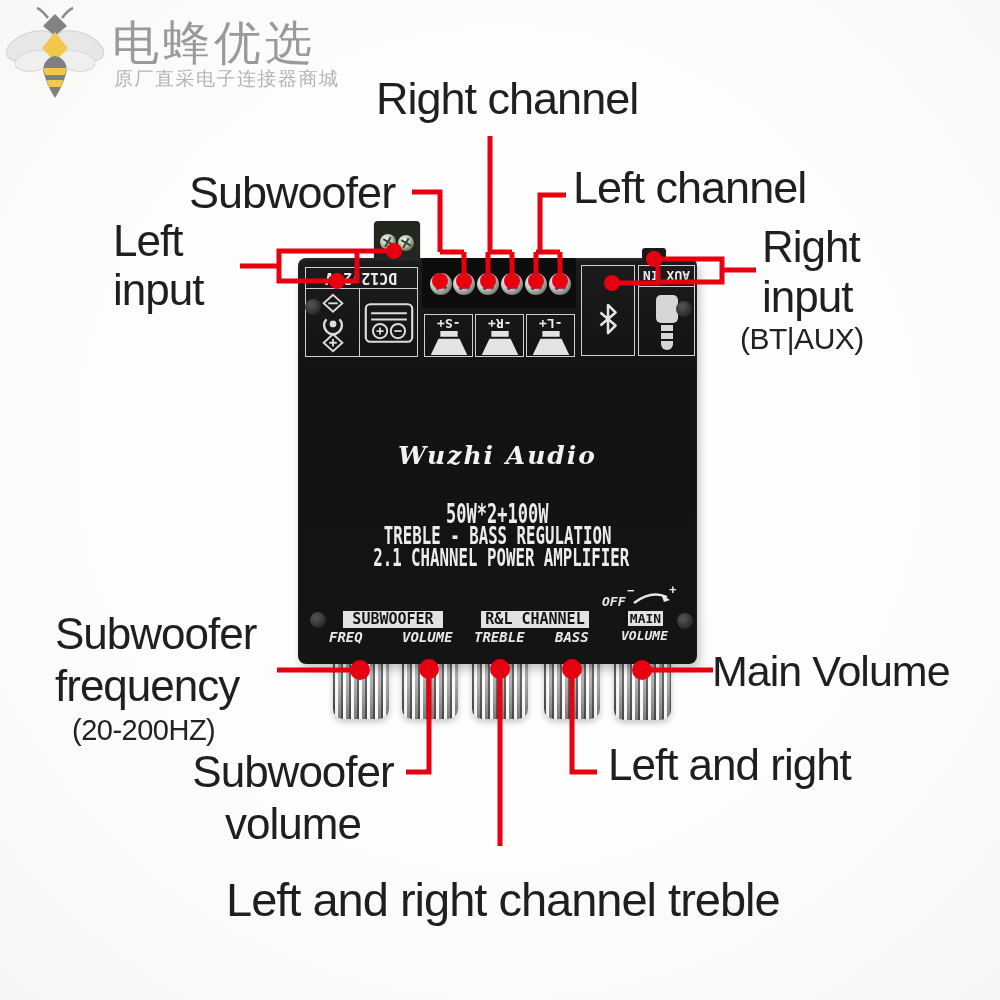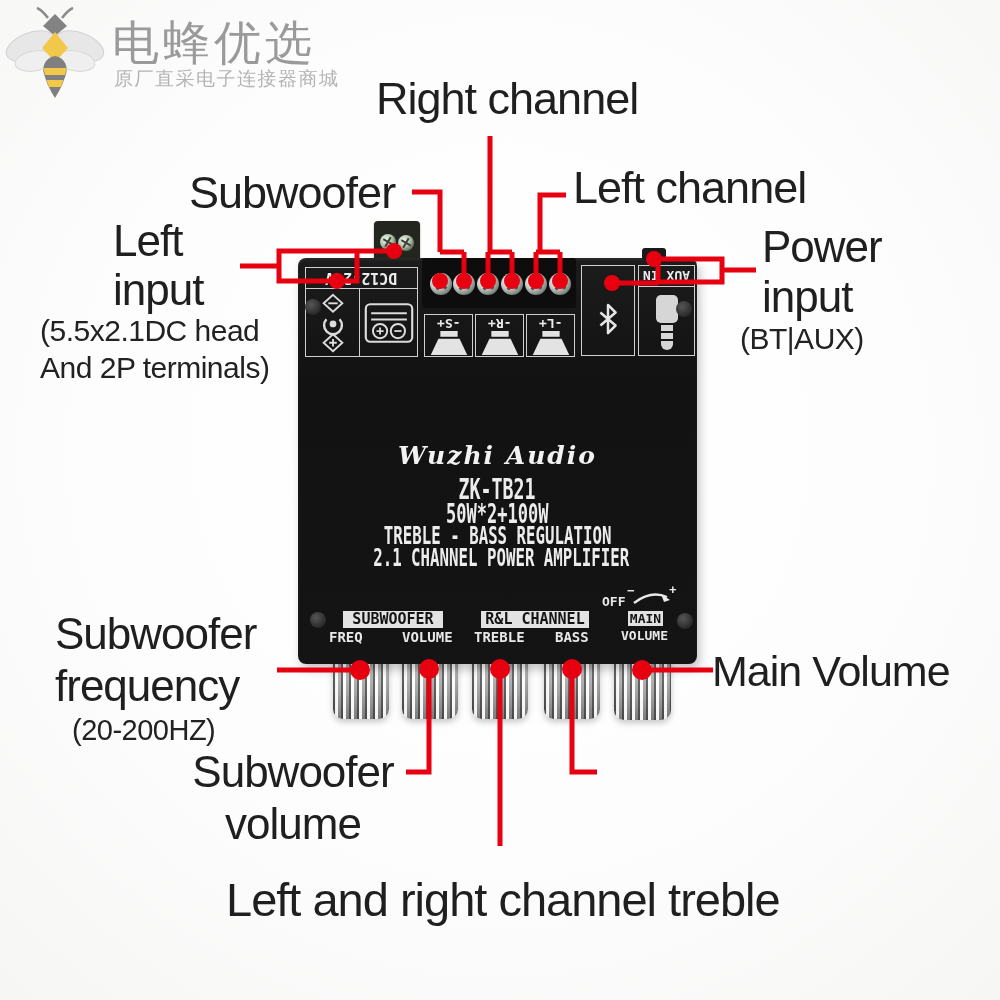--- a/index.html
+++ b/index.html
@@ -74,21 +74,21 @@
   .gscrew::before{content:"";position:absolute;left:50%;top:50%;width:11px;height:2.2px;background:#3c443a;transform:translate(-50%,-50%) rotate(30deg);}
   .gscrew::after{content:"";position:absolute;left:50%;top:50%;width:11px;height:2.2px;background:#3c443a;transform:translate(-50%,-50%) rotate(-60deg);}
 
   .ctext{position:absolute;left:0;width:100%;text-align:center;}
   .sx{display:inline-block;transform:scaleX(.63);transform-origin:50% 50%;}
   .script{font-family:"DejaVu Serif", serif;font-style:italic;font-weight:bold;color:#f2f2f2;
           font-size:25px;letter-spacing:2px;}
 
   .inv{position:absolute;background:#e2e2e2;color:#141414;font-family:"DejaVu Sans Mono",monospace;
        font-weight:bold;text-align:center;}
-  .knob-word{position:absolute;font-family:"DejaVu Sans Mono",monospace;font-weight:bold;color:#e8e8e8;font-size:14px;}
+  .knob-word{position:absolute;font-family:"DejaVu Sans Mono",monospace;font-weight:bold;color:#e8e8e8;font-size:14px;font-style:italic;}
 
   
   .knob{position:absolute;width:56px;height:62px;border-radius:5px 5px 10px 10px;z-index:0;
     background:
       repeating-linear-gradient(90deg, rgba(55,55,55,.72) 0 2px, rgba(255,255,255,.92) 2px 5px, rgba(135,135,135,.5) 5px 8px),
       linear-gradient(180deg,#9a9a9a,#ececec 25%,#c4c4c4 55%,#8d8d8d 85%,#707070);
     box-shadow:inset 0 3px 4px rgba(0,0,0,.25), 0 3px 6px rgba(0,0,0,.22);}
   .zb{z-index:1;} .ztop{z-index:3;pointer-events:none;}
 </style>
 </head>
@@ -113,44 +113,41 @@
   <div class="abs logo-brand">电蜂优选</div>
 
   <div class="abs lbl big lbl-right-channel">Right channel</div>
   <div class="abs lbl big lbl-subwoofer">Subwoofer</div>
   <div class="abs lbl big lbl-left-channel">Left channel</div>
 
   <div class="abs lbl lbl-power">
     <div>Left</div>
     <div>input</div>
   </div>
-  <div class="abs lbl note lbl-power-note">
-    <div>(5.5x2.1DC head</div>
-    <div>And 2P terminals)</div>
-  </div>
 
   <div class="abs lbl lbl-audio">
-    <div>Power</div>
+    <div>Right</div>
     <div>input</div>
   </div>
   <div class="abs lbl note lbl-audio-note">(BT|AUX)</div>
 
   <div class="abs lbl lbl-subfreq">
     <div>Subwoofer</div>
     <div>frequency</div>
   </div>
   <div class="abs lbl note lbl-subfreq-note">(20-200HZ)</div>
 
   <div class="abs lbl big lbl-mainvol">Main Volume</div>
 
   <div class="abs lbl lbl-subvol">
     <div>Subwoofer</div>
     <div>volume</div>
   </div>
   <div class="abs lbl lbl-lrbass">
+    <div>Left and right</div>
   </div>
   <div class="abs lbl lbl-lrtreble">Left and right channel treble</div>
 
   <div class="knob" style="left:333px;top:657px"></div>
   <div class="knob" style="left:402px;top:657px"></div>
   <div class="knob" style="left:472px;top:657px"></div>
   <div class="knob" style="left:544px;top:657px"></div>
   <div class="knob" style="left:614px;top:657px;width:57px;height:63px"></div>
 
   <div class="abs pwr2p zb">
@@ -238,23 +235,20 @@
     </div>
 
     <div class="cscrew" style="left:7px;top:41px"></div>
     <div class="cscrew" style="left:378px;top:43px"></div>
     <div class="cscrew" style="left:12px;top:354px"></div>
     <div class="cscrew" style="left:379px;top:355px"></div>
 
     <div class="ctext" style="top:183px">
       <span class="script">Wuzhi Audio</span>
     </div>
-    <div class="ctext" style="top:214px">
-      <span class="bfont sx" style="font-size:29px">ZK-TB21</span>
-    </div>
     <div class="ctext" style="top:240px">
       <span class="bfont sx" style="font-size:27px">50W*2+100W</span>
     </div>
     <div class="ctext" style="top:263px">
       <span class="bfont sx" style="font-size:25px">TREBLE - BASS REGULATION</span>
     </div>
     <div class="ctext" style="top:285px">
       <span class="bfont sx" style="font-size:25px">2.1 CHANNEL POWER AMPLIFIER</span>
     </div>
 

